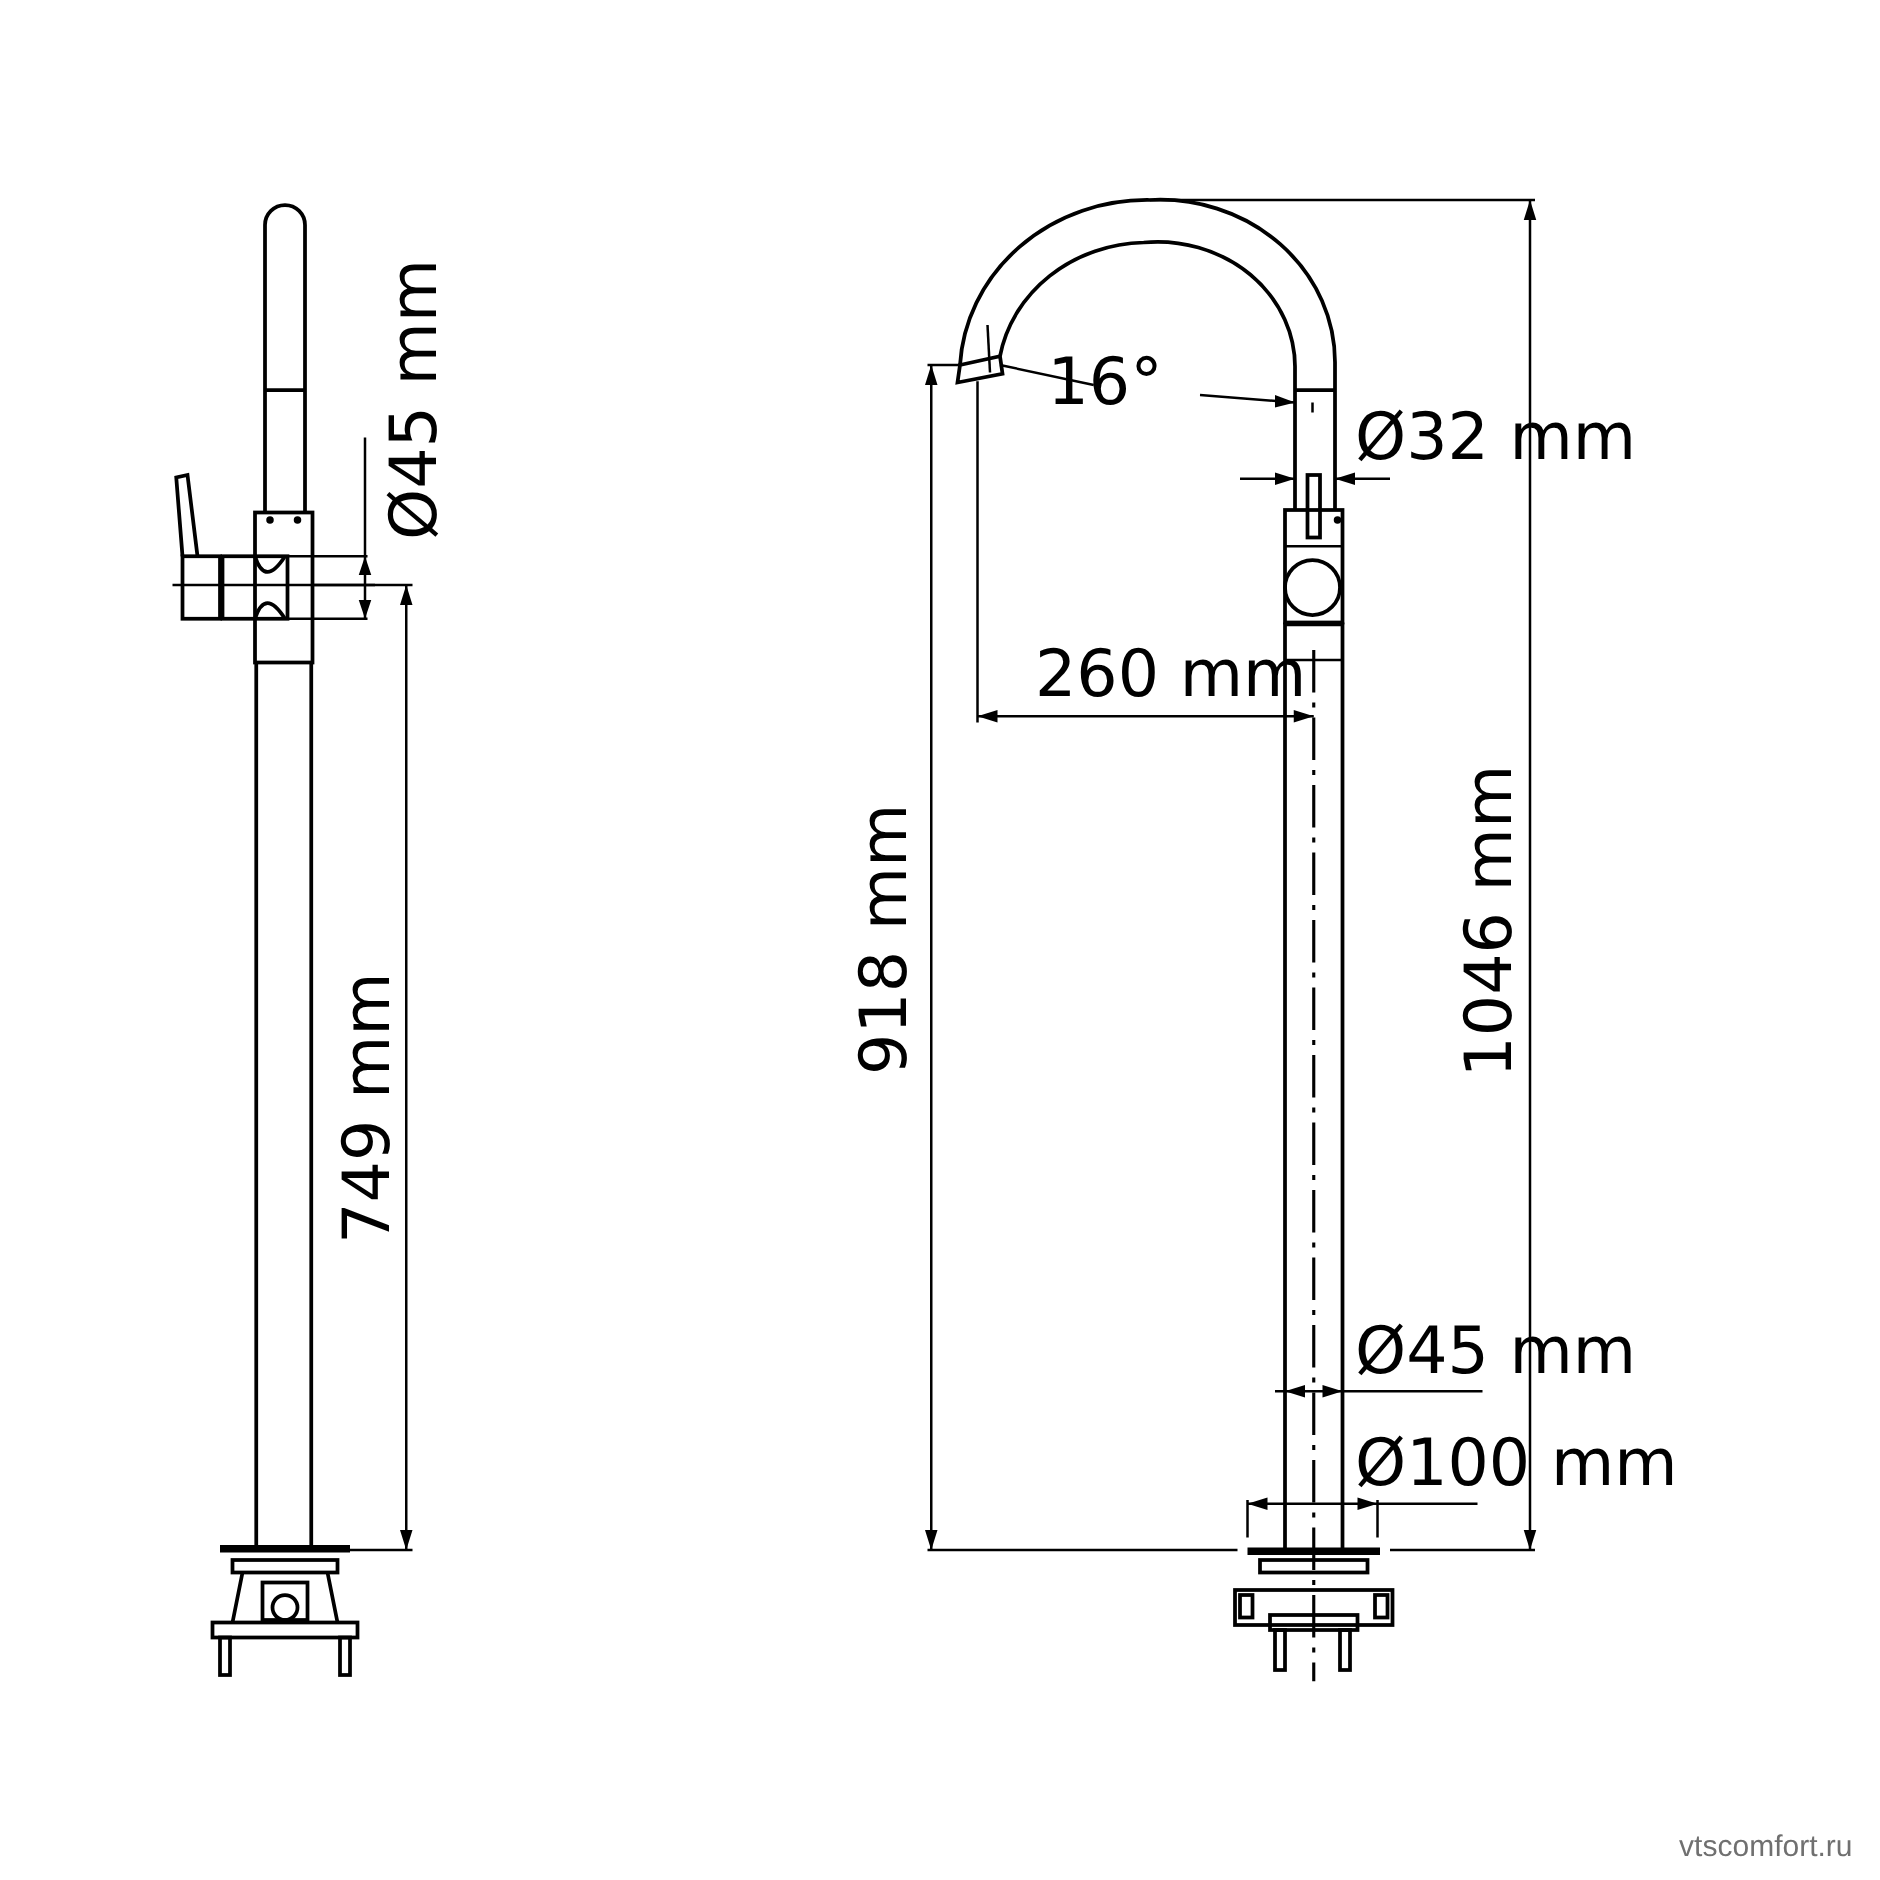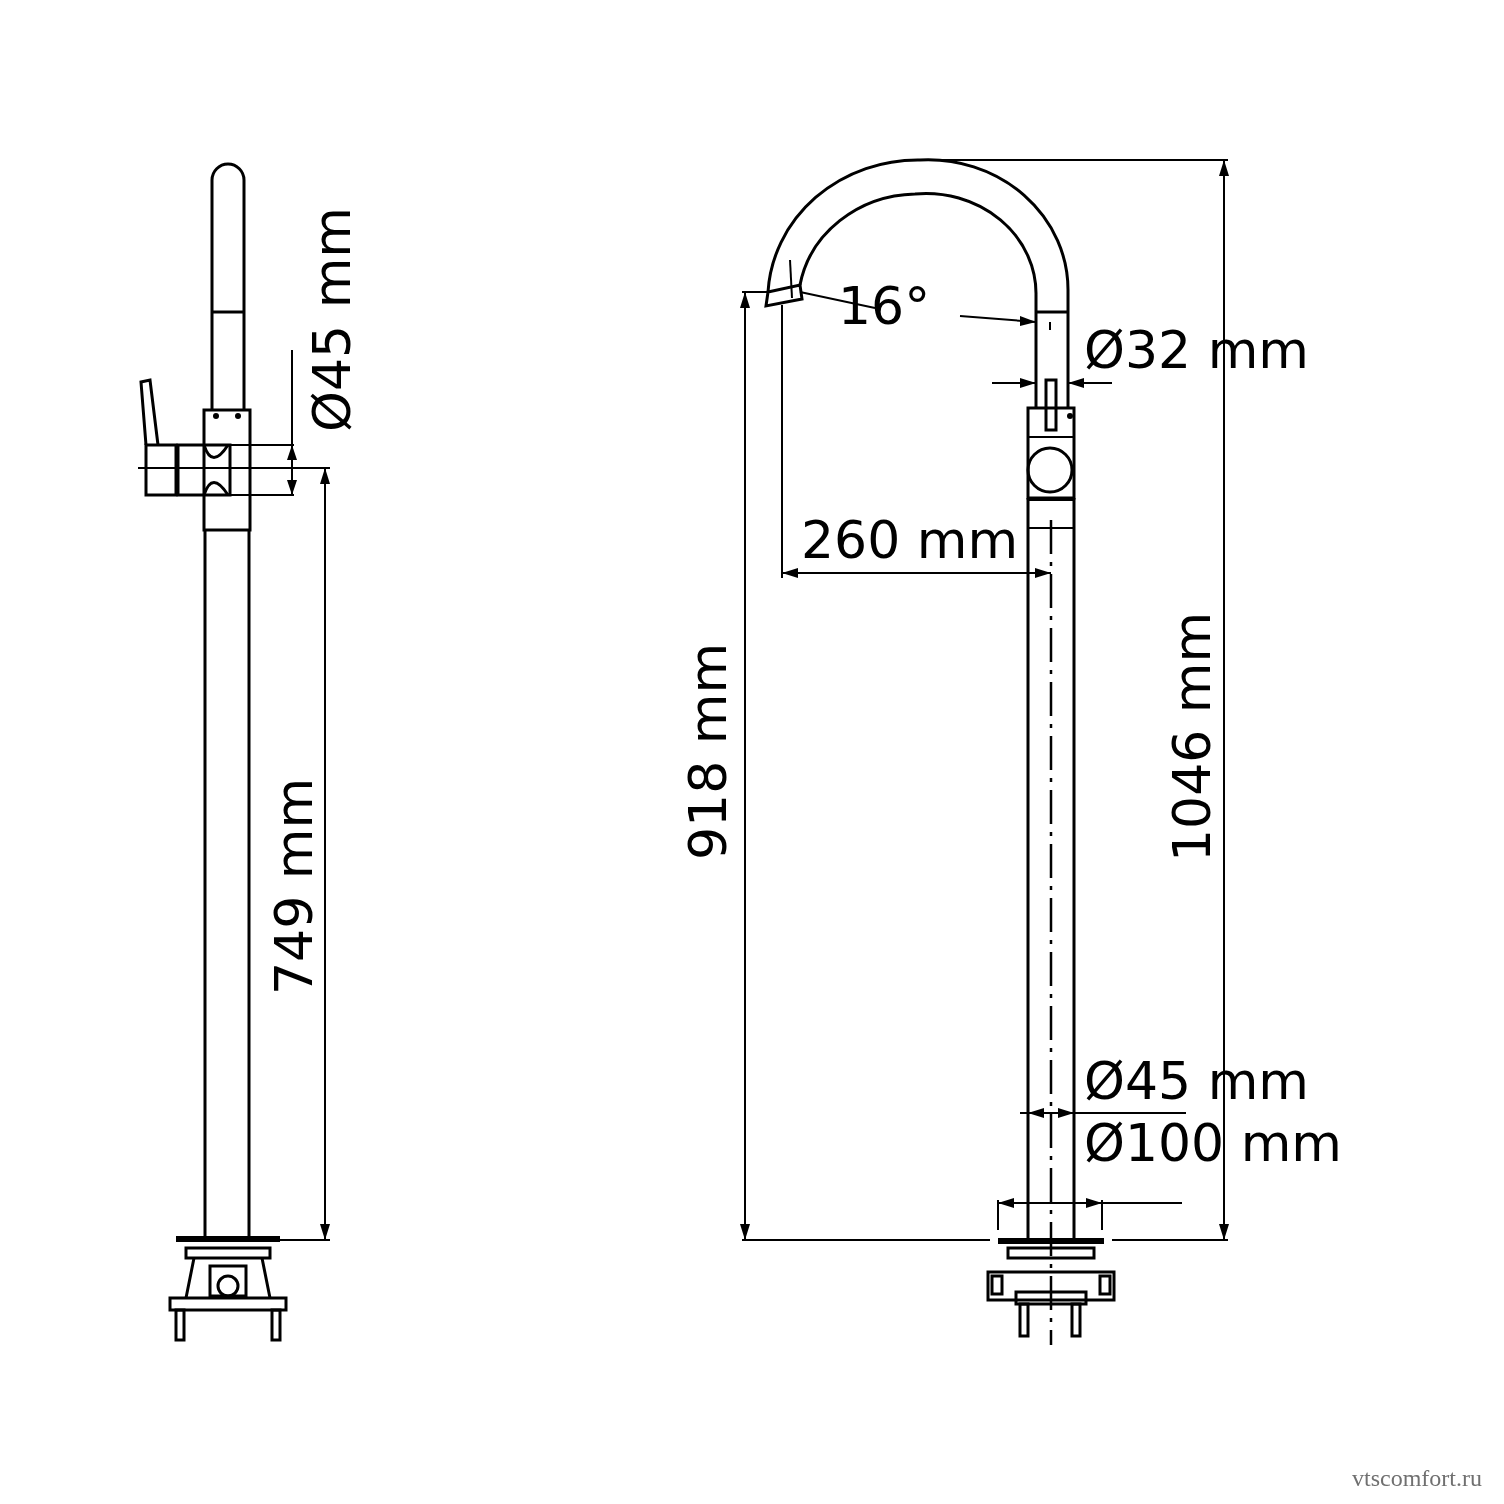--- a/index.html
+++ b/index.html
@@ -4,21 +4,21 @@
 <style>
   html,body{margin:0;padding:0;background:#fff;}
   body{width:1504px;height:1504px;position:relative;overflow:hidden;font-family:"DejaVu Sans",sans-serif;}
   svg{position:absolute;left:0;top:0;}
   .ln{stroke:#000;stroke-width:3;fill:none;}
   .thin{stroke:#000;stroke-width:2;fill:none;}
   .dash{stroke:#000;stroke-width:2.5;fill:none;stroke-dasharray:34 8 4 8;}
   .fillb{fill:#000;}
   .lbl{position:absolute;font-family:"DejaVu Sans",sans-serif;font-size:52px;color:#000;white-space:nowrap;line-height:1;}
   .rot{transform-origin:left top;transform:rotate(-90deg);}
-  .wm{position:absolute;right:22px;bottom:12px;font-family:Liberation Serif, serif;font-size:24px;color:#707070;}
+  .wm{position:absolute;right:22px;bottom:12px;font-family:Liberation Sans, sans-serif;font-size:24px;color:#707070;}
 </style>
 </head>
 <body>
 
 <svg width="1504" height="1504" viewBox="0 0 1504 1504">
 
   <g>
 
     <path class="ln" d="M212 410 L212 180 A16 16 0 0 1 244 180 L244 410"></path>
     <line class="ln" x1="212" y1="312" x2="244" y2="312"></line>
@@ -131,19 +131,19 @@
     <path class="fillb" d="M998 1203 L1014 1198 L1014 1208Z"></path>
     <path class="fillb" d="M1102 1203 L1086 1198 L1086 1208Z"></path>
   </g>
 </svg>
 
 <div class="lbl rot" style="left:306px;top:432px;">Ø45 mm</div>
 <div class="lbl rot" style="left:268px;top:995px;">749 mm</div>
 
 <div class="lbl" style="left:838px;top:280px;">16°</div>
 <div class="lbl" style="left:1084px;top:324px;text-align:right;">Ø32 mm</div>
-<div class="lbl" style="left:801px;top:514px;">260 mm</div>
+<div class="lbl" style="left:828px;top:514px;">260 mm</div>
 <div class="lbl rot" style="left:682px;top:860px;">918 mm</div>
 <div class="lbl rot" style="left:1166px;top:862px;">1046 mm</div>
 <div class="lbl" style="left:1084px;top:1055px;">Ø45 mm</div>
-<div class="lbl" style="left:1084px;top:1117px;">Ø100 mm</div>
+<div class="lbl" style="left:1084px;top:1145px;">Ø100 mm</div>
 
 <div class="wm">vtscomfort.ru</div>
 
 </body></html>

